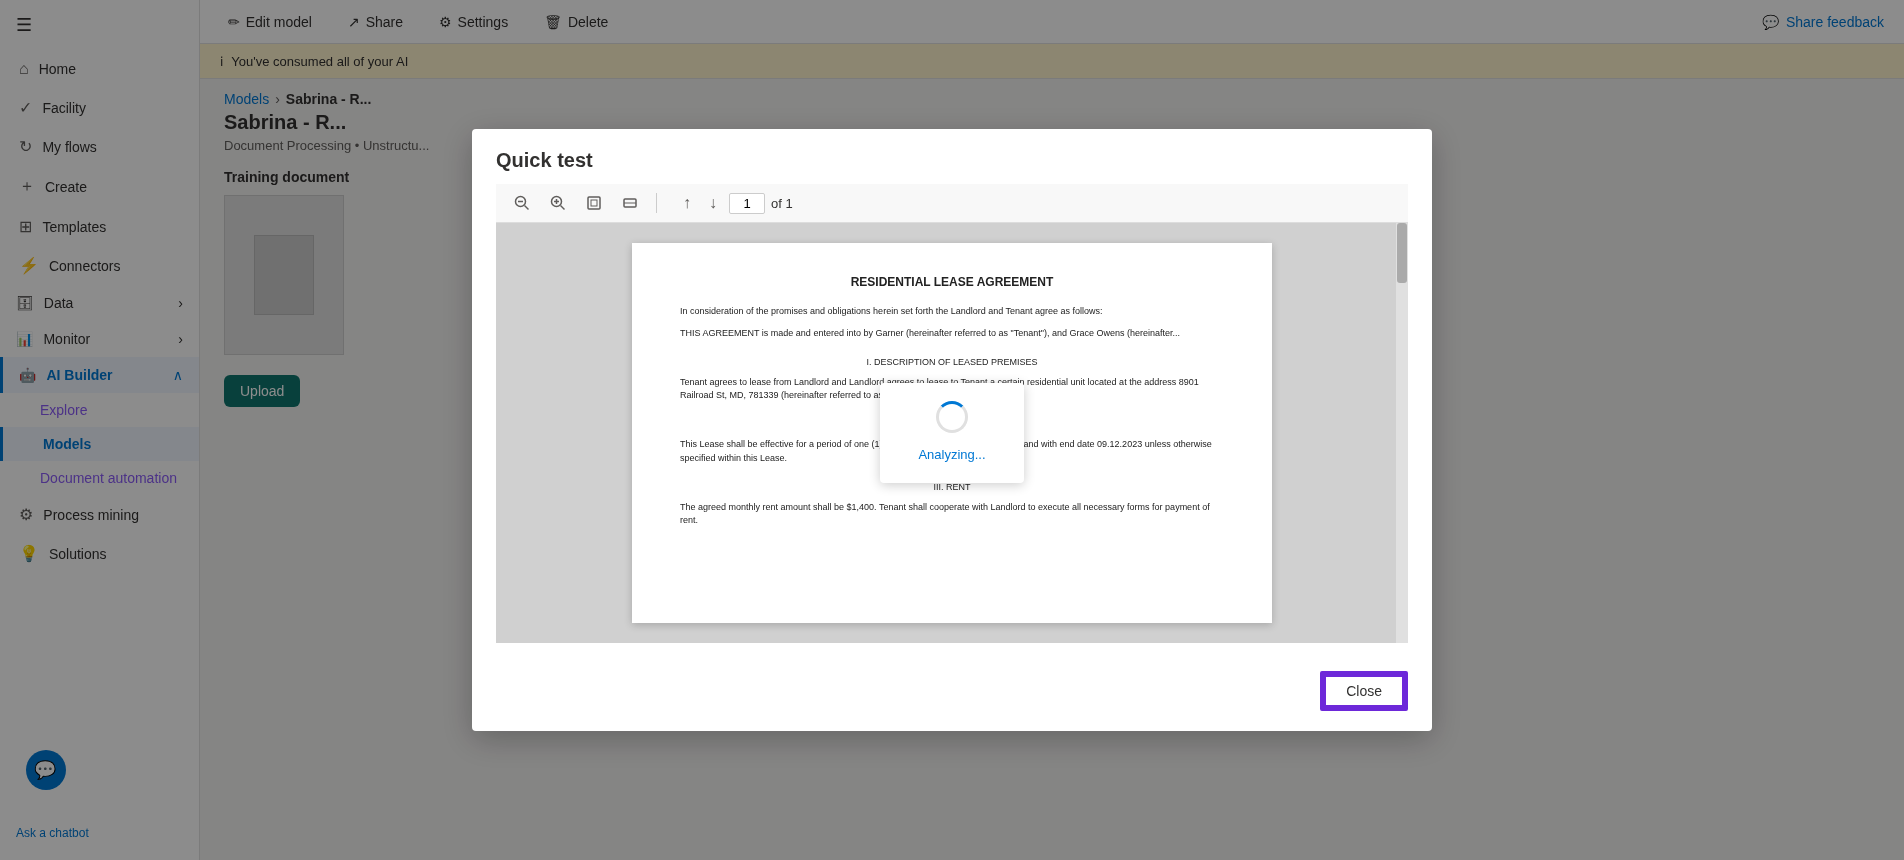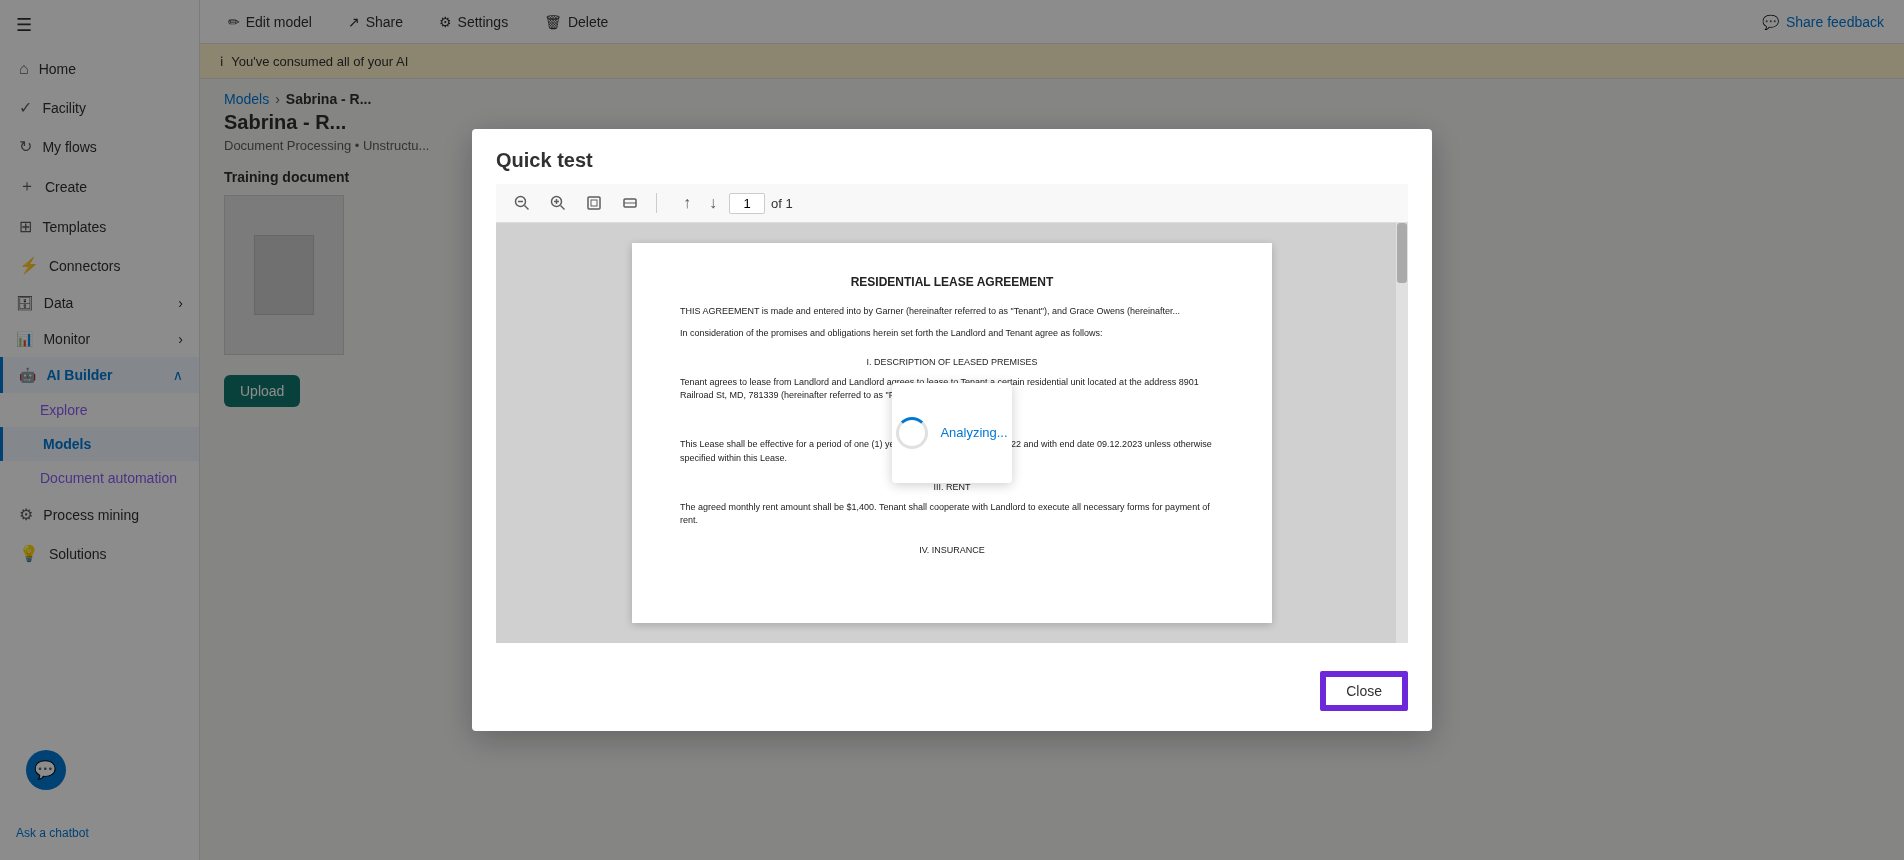--- a/index.html
+++ b/index.html
@@ -251,24 +251,24 @@
     }
 
     
     .analyzing-overlay {
       position: absolute;
       top: 50%; left: 50%;
       transform: translate(-50%, -50%);
       background: white;
       border-radius: 4px;
       box-shadow: 0 2px 12px rgba(0,0,0,0.2);
-      width: 120px;
+      width: 144px;
       height: 100px;
       display: flex;
-      flex-direction: row;
+      flex-direction: column;
       align-items: center;
       justify-content: center;
       gap: 12px;
     }
     .spinner {
       width: 32px; height: 32px;
       border: 3px solid #e0e0e0;
       border-top: 3px solid #0078d4;
       border-radius: 50%;
       animation: spin 1s linear infinite;
@@ -469,29 +469,28 @@
             <button class="pdf-toolbar-btn">↑</button>
             <button class="pdf-toolbar-btn">↓</button>
             <input class="pdf-page-input" type="text" value="1" style="">
             <span style="font-size:13px;color:#323130;">of 1</span>
           </div>
         </div>
 
         <div class="pdf-content-area">
           <div class="pdf-page">
             <h2>RESIDENTIAL LEASE AGREEMENT</h2>
+            <p class="pdf-para">In consideration of the promises and obligations herein set forth the Landlord and Tenant agree as follows:</p>
             <p class="pdf-para">THIS AGREEMENT is made and entered into by Garner (hereinafter referred to as "Tenant"), and Grace Owens (hereinafter...</p>
-            <p class="pdf-para">In consideration of the promises and obligations herein set forth the Landlord and Tenant agree as follows:</p>
             <div class="pdf-section-title">I. DESCRIPTION OF LEASED PREMISES</div>
             <p class="pdf-para">Tenant agrees to lease from Landlord and Landlord agrees to lease to Tenant a certain residential unit located at the address 8901 Railroad St, MD, 781339 (hereinafter referred to as "Facility").</p>
             <div class="pdf-section-title">II. TERM OF LEASE</div>
             <p class="pdf-para">This Lease shall be effective for a period of one (1) year with start date on 09.12.2022 and with end date 09.12.2023 unless otherwise specified within this Lease.</p>
             <div class="pdf-section-title">III. RENT</div>
             <p class="pdf-para">The agreed monthly rent amount shall be $1,400. Tenant shall cooperate with Landlord to execute all necessary forms for payment of rent.</p>
-            <div class="pdf-section-title">IV. INSURANCE</div>
 
             <div class="analyzing-overlay">
               <div class="spinner"></div>
               <span class="analyzing-text">Analyzing...</span>
             </div>
           </div>
 
           <div class="pdf-scrollbar">
             <div class="pdf-scrollbar-thumb"></div>
           </div>

